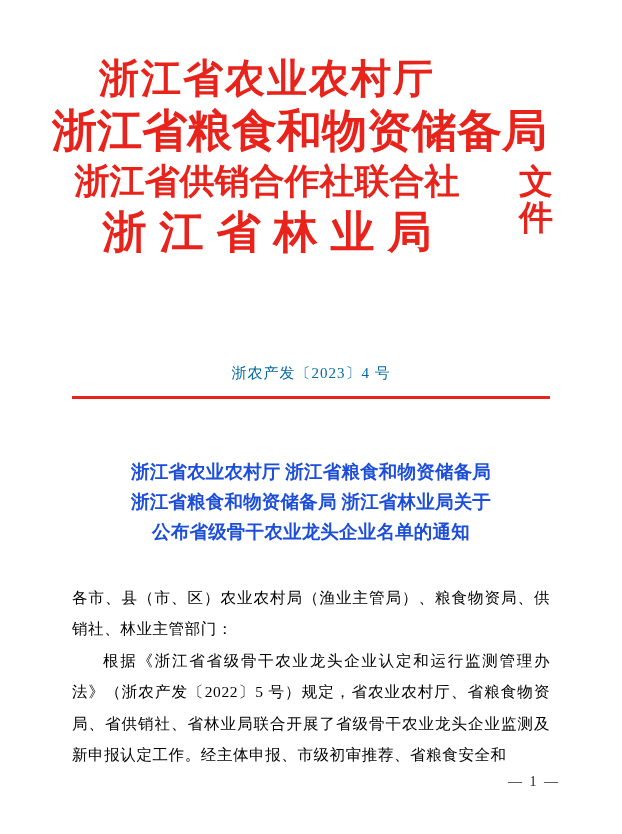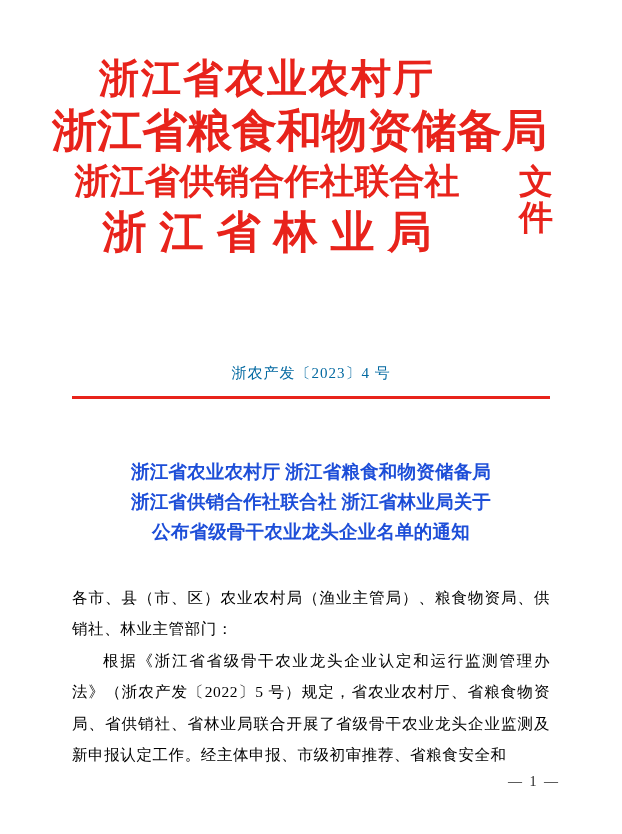--- a/index.html
+++ b/index.html
@@ -156,21 +156,21 @@
       <div class="lh-line l4">浙江省林业局</div>
     </div>
     <div class="lh-wenjian">文件</div>
   </div>
 
   <div class="docnum">浙农产发〔2023〕4 号</div>
   <div class="redrule"></div>
 
   <div class="title">
     <div class="title-line">浙江省农业农村厅 浙江省粮食和物资储备局</div>
-    <div class="title-line">浙江省供销合作社联合社 浙江省林业局关于</div>
+    <div class="title-line">浙江省粮食和物资储备局 浙江省林业局关于</div>
     <div class="title-line">公布省级骨干农业龙头企业名单的通知</div>
   </div>
 
   <div class="body">
     <p>各市、县（市、区）农业农村局（渔业主管局）、粮食物资局、供销社、林业主管部门：</p>
     <p class="indent">根据《浙江省省级骨干农业龙头企业认定和运行监测管理办法》（浙农产发〔2022〕5 号）规定，省农业农村厅、省粮食物资局、省供销社、省林业局联合开展了省级骨干农业龙头企业监测及新申报认定工作。经主体申报、市级初审推荐、省粮食安全和</p>
   </div>
 
   <div class="pagenum">— 1 —</div>
 

